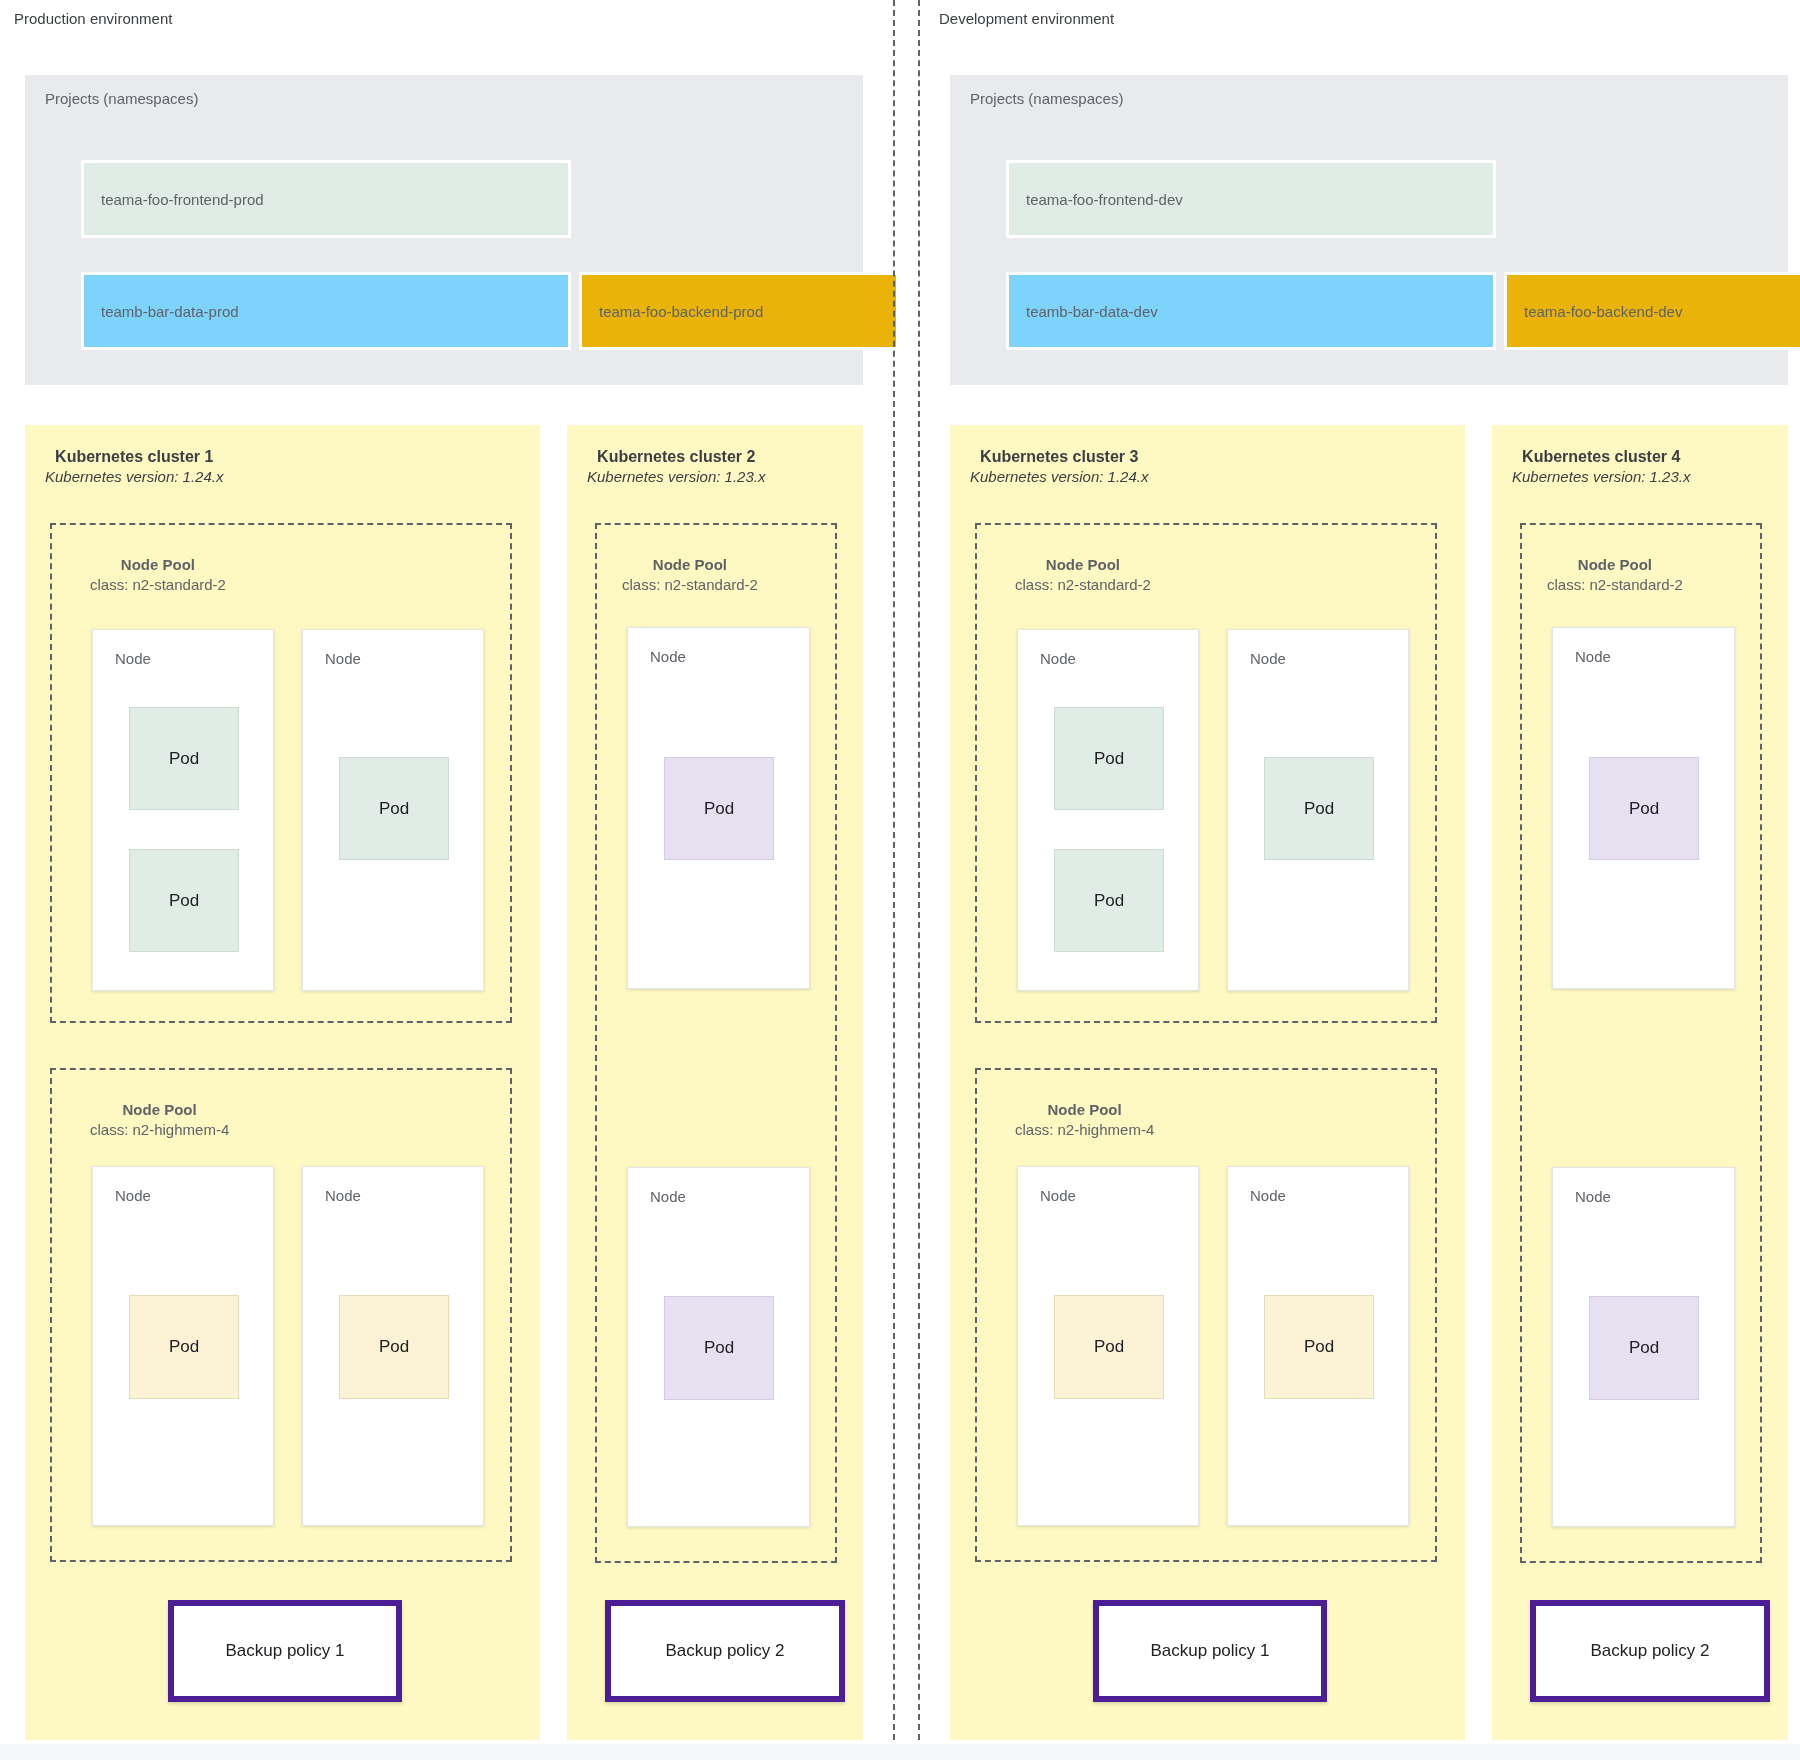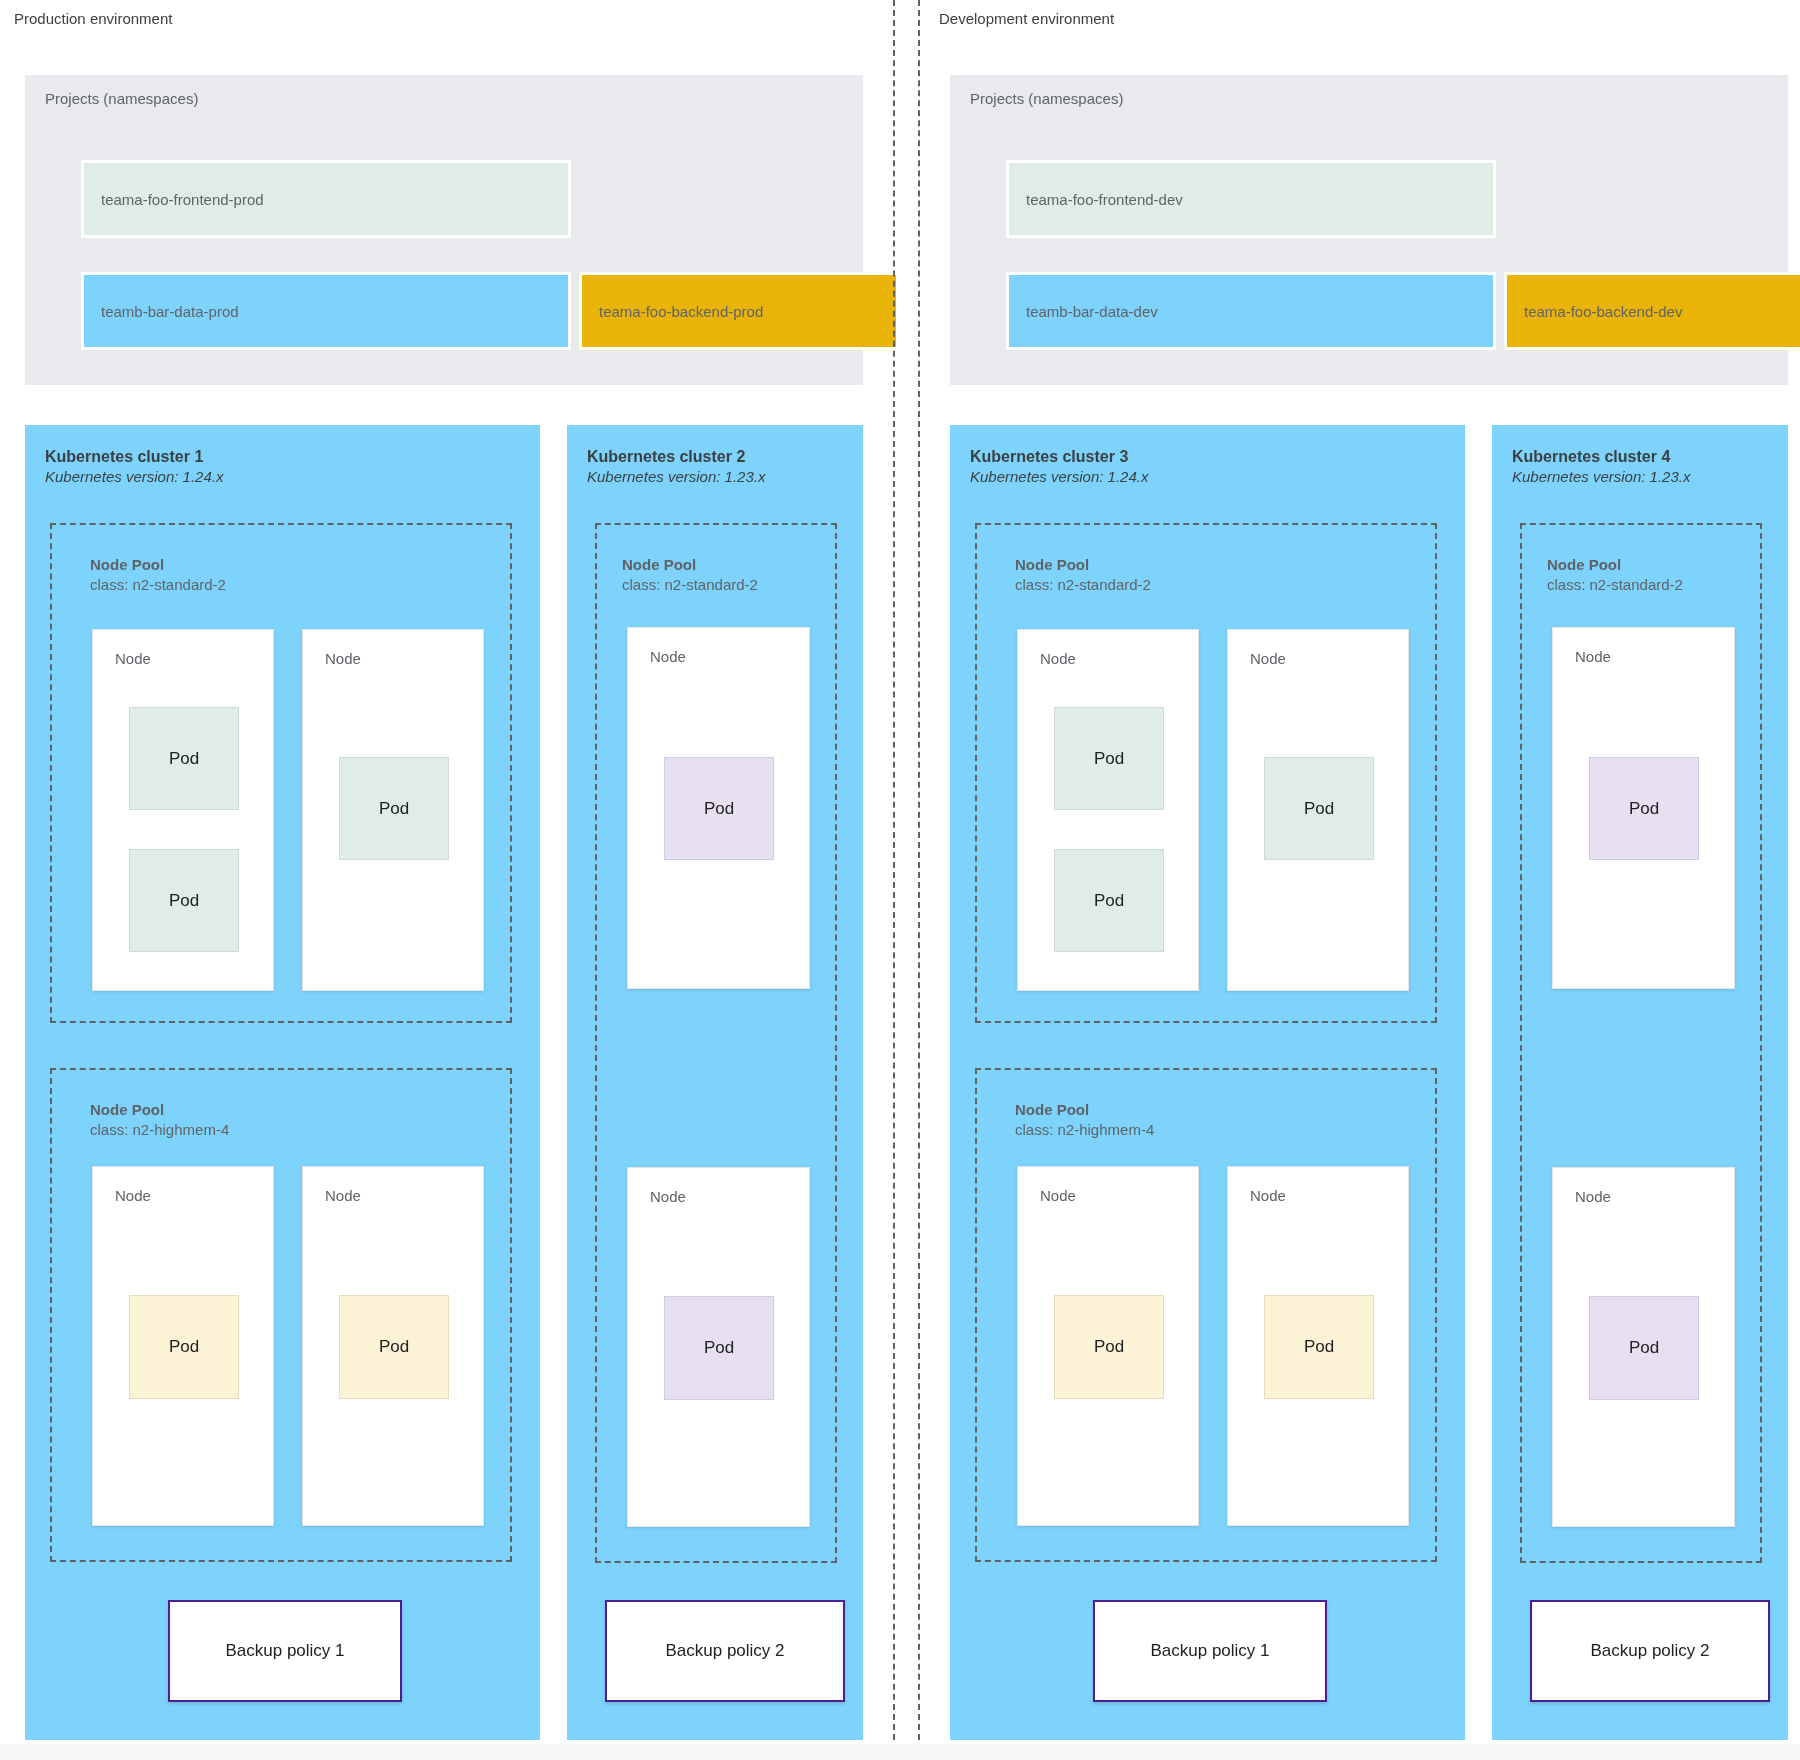--- a/index.html
+++ b/index.html
@@ -36,21 +36,21 @@
     position:absolute; height:78px; box-sizing:border-box;
     border:3px solid #ffffff;
     display:flex; align-items:center; padding-left:17px;
     font-size:15px; color:#5f6368;margin-left:31px;
   }
   .ns-frontend { left:25px;  top:85px;  width:490px; background:#dfede6; }
   .ns-data     { left:25px;  top:197px; width:490px; background:#7dd3fc; }
   .ns-backend  { left:523px; top:197px; width:320px; background:#eab308; }
 
   .cluster {
-    position:absolute; top:425px; height:1315px; background:#7dd3fc;
+    position:absolute; top:425px; height:1315px; background:#fef9c3;text-align:center;
   }
   .cluster-a { left:25px;  width:515px; }
   .cluster-b { left:567px; width:296px; }
   .cluster-head { position:absolute; left:20px; top:22px; }
   .ctitle   { font-size:16px; font-weight:bold; color:#3c4043; line-height:1.25; }
   .cversion { font-size:15px; color:#3c4043; line-height:1.3;font-style:italic; }
 
   .pool {
     position:absolute; box-sizing:border-box;
     border:2px dashed #5f6368;
@@ -88,21 +88,21 @@
   .pod-purple { background:#e7e0f1; border:1px solid #d6cbe6; }
   .pod-top    { left:36px; top:77px;  height:103px; }
   .pod-bottom { left:36px; top:219px; height:103px; }
   .pod-mid    { left:36px; top:127px; height:103px; }
   .pod-hm     { left:36px; top:128px; height:104px; }
   .node-bn1 .pod { left:36px; top:129px; height:103px; }
   .node-bn2 .pod { left:36px; top:128px; height:104px; }
 
   .backup {
     position:absolute; top:1175px; height:102px; box-sizing:border-box;
-    background:#ffffff; border:2px solid #4c1d95;
+    background:#ffffff; border:6px solid #4c1d95;
     box-shadow:0 2px 3px rgba(60,64,67,.2);
     display:flex; align-items:center; justify-content:center;
     font-size:17px; color:#202124;
   }
   .backup-a { left:143px; width:234px; }
   .backup-b { left:38px;  width:240px; }
 </style>
 </head>
 <body>
 

